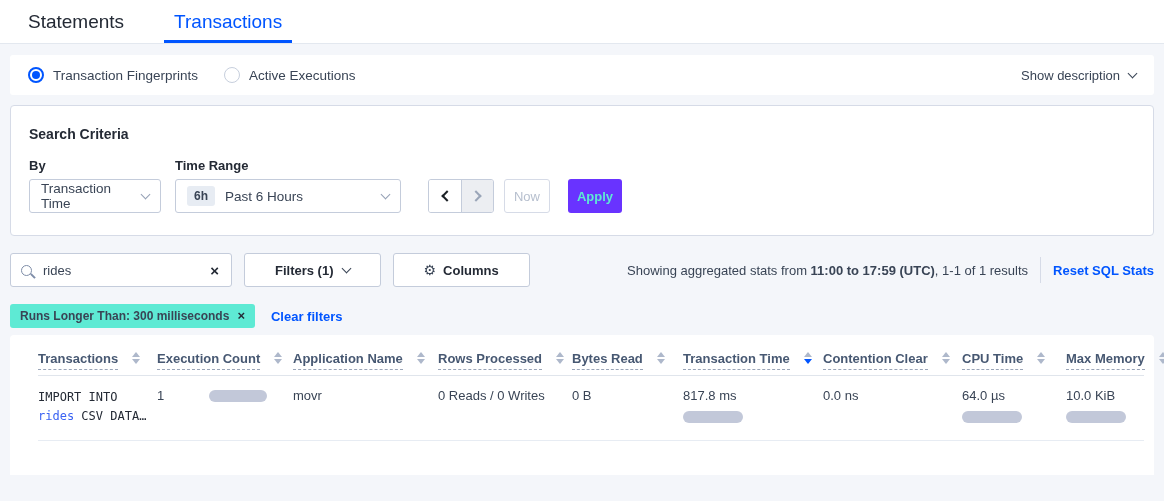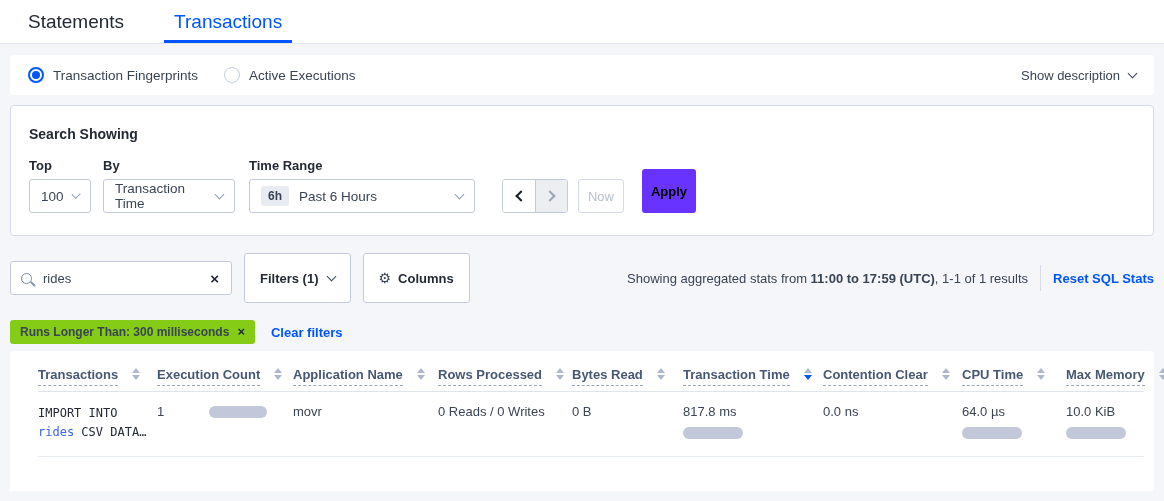--- a/index.html
+++ b/index.html
@@ -44,43 +44,43 @@
   .fld { margin-right: 12px; }
   .fld-range { margin-left: 2px; }
   .range-badge { background: #e7ecf3; border-radius: 3px; font-size: 12px; font-weight: bold; color: #394455; padding: 3px 7px; margin-right: 10px; }
   .arrow-group { display: flex; margin-left: 15px; border: 1px solid #c4ccdb; border-radius: 3px; overflow: hidden; height: 34px; }
   .arrow-btn { width: 32px; display: flex; align-items: center; justify-content: center; cursor: pointer; background: #fff; }
   .arrow-btn + .arrow-btn { border-left: 1px solid #c4ccdb; background: #eceef2; }
   .arr { display: inline-block; width: 8px; height: 8px; border-right: 2.2px solid #1b2025; border-bottom: 2.2px solid #1b2025; }
   .arr.left  { transform: rotate(135deg); margin-left: 3px; }
   .arr.right { transform: rotate(-45deg); border-color: #9aa5b8; margin-right: 3px; }
   .now-btn { margin-left: 10px; height: 34px; width: 46px; border: 1px solid #d6dbe7; border-radius: 3px; background: #fff; color: #b6bfce; font-size: 13px; display: flex; align-items: center; justify-content: center; cursor: pointer; }
-  .apply-btn { margin-left: 18px; height: 44px; width: 54px; border: none; border-radius: 3px; background: #6933ff; color: #000000; font-size: 13px; font-weight: bold; display: flex; align-items: center; justify-content: center; cursor: pointer; }
+  .apply-btn { margin-left: 18px; height: 34px; width: 54px; border: none; border-radius: 3px; background: #6933ff; color: #5eead4; font-size: 13px; font-weight: bold; display: flex; align-items: center; justify-content: center; cursor: pointer; }
 
   
   .results-title { margin: 26px 10px 0; font-size: 14px; font-weight: bold; color: #242a35; }
 
   
   .toolbar { margin: 17px 10px 0; display: flex; align-items: center; }
   .search-box { width: 222px; height: 34px; background: #fff; border: 1px solid #c4ccdb; border-radius: 3px; display: flex; align-items: center; padding: 0 10px; }
   .search-glyph { width: 11px; height: 11px; border: 1.8px solid #7e8da8; border-radius: 50%; position: relative; flex: none; margin-right: 9px; }
   .search-glyph::after { content: ""; position: absolute; width: 6px; height: 1.8px; background: #7e8da8; transform: rotate(45deg); right: -5px; bottom: -2px; }
   .search-input { border: none; outline: none; flex: 1; font-size: 13px; color: #394455; font-family: "Liberation Sans", sans-serif; background: transparent; min-width: 0; }
   .clear-x { color: #242a35; font-size: 15px; line-height: 1; cursor: pointer; padding: 2px; font-weight: bold; }
-  .tool-btn { margin-left: 12px; height: 50px; background: #fff; border: 1px solid #c4ccdb; border-radius: 3px; display: flex; align-items: center; padding: 0 15px; font-size: 13px; font-weight: bold; color: #242a35; cursor: pointer; }
+  .tool-btn { margin-left: 12px; height: 34px; background: #fff; border: 1px solid #c4ccdb; border-radius: 3px; display: flex; align-items: center; padding: 0 30px; font-size: 13px; font-weight: bold; color: #242a35; cursor: pointer; }
   .gear { font-size: 14px; margin-right: 7px; color: #394455; font-weight: normal; }
   .toolbar-spacer { flex: 1; }
   .stats-text { font-size: 13px; color: #394455; white-space: nowrap; }
   .stats-text b { font-weight: bold; }
   .v-divider { width: 1px; height: 26px; background: #d6dbe7; margin: 0 12px; }
   .link { color: #0055ff; font-size: 13px; font-weight: 600; cursor: pointer; white-space: nowrap; }
 
   
   .filter-row { margin: 17px 10px 0; display: flex; align-items: center; }
-  .pill { background: #84cc16; border-radius: 3px; padding: 5px 10px; font-size: 12px; font-weight: 600; color: #394455; display: flex; }
+  .pill { background: #5eead4; border-radius: 3px; padding: 5px 10px; font-size: 12px; font-weight: 600; color: #394455; display: flex; }
   .pill-x { margin-left: 8px; cursor: pointer; font-size: 13px; font-weight: bold; color: #242a35; line-height: 1; }
   .clear-link { margin-left: 16px; }
 
   
   .table-card { margin: 7px 10px 0; background: #fff; border-radius: 4px 4px 0 0; padding: 2px 10px 0 28px; height: 140px; }
   table { border-collapse: collapse; table-layout: fixed; width: 100%; }
   col.c1{width:119px} col.c2{width:136px} col.c3{width:145px} col.c4{width:134px} col.c5{width:111px}
   col.c6{width:140px} col.c7{width:139px} col.c8{width:104px} col.c9{width:auto}
   th { text-align: left; font-size: 13px; font-weight: bold; color: #475872; padding: 14px 0 9px; border-bottom: 1px solid #e0e5ec; white-space: nowrap; overflow: visible; cursor: pointer; }
   th .th-label { border-bottom: 1px dashed #9aa5b8; padding-bottom: 3px; }
@@ -120,29 +120,22 @@
         <span class="radio-label">Active Executions</span>
       </div>
     </div>
     <div class="show-desc">
       <span>Show description</span>
       <span class="chev"></span>
     </div>
   </div>
 
   <div class="criteria-card">
-    <div class="criteria-title">Search Showing</div>
+    <div class="criteria-title">Search Criteria</div>
     <div class="criteria-controls">
-      <div class="fld">
-        <div class="field-label">Top</div>
-        <div class="select w-top">
-          <span class="sel-value">100</span>
-          <span class="chev gray"></span>
-        </div>
-      </div>
       <div class="fld">
         <div class="field-label">By</div>
         <div class="select w-by">
           <span class="sel-value">Transaction Time</span>
           <span class="chev gray"></span>
         </div>
       </div>
       <div class="fld fld-range">
         <div class="field-label">Time Range</div>
         <div class="select w-range">

